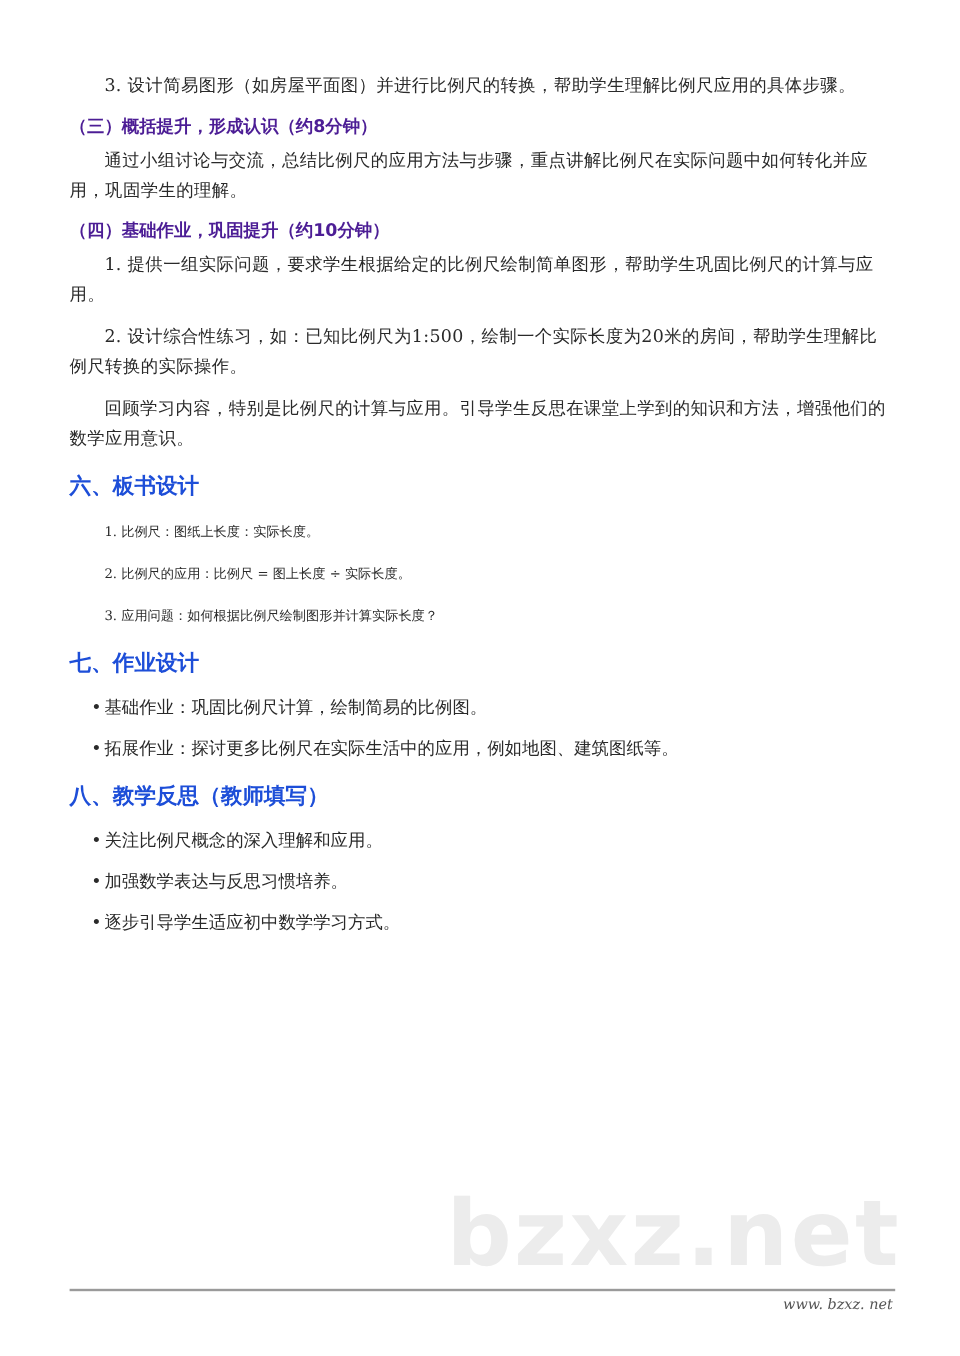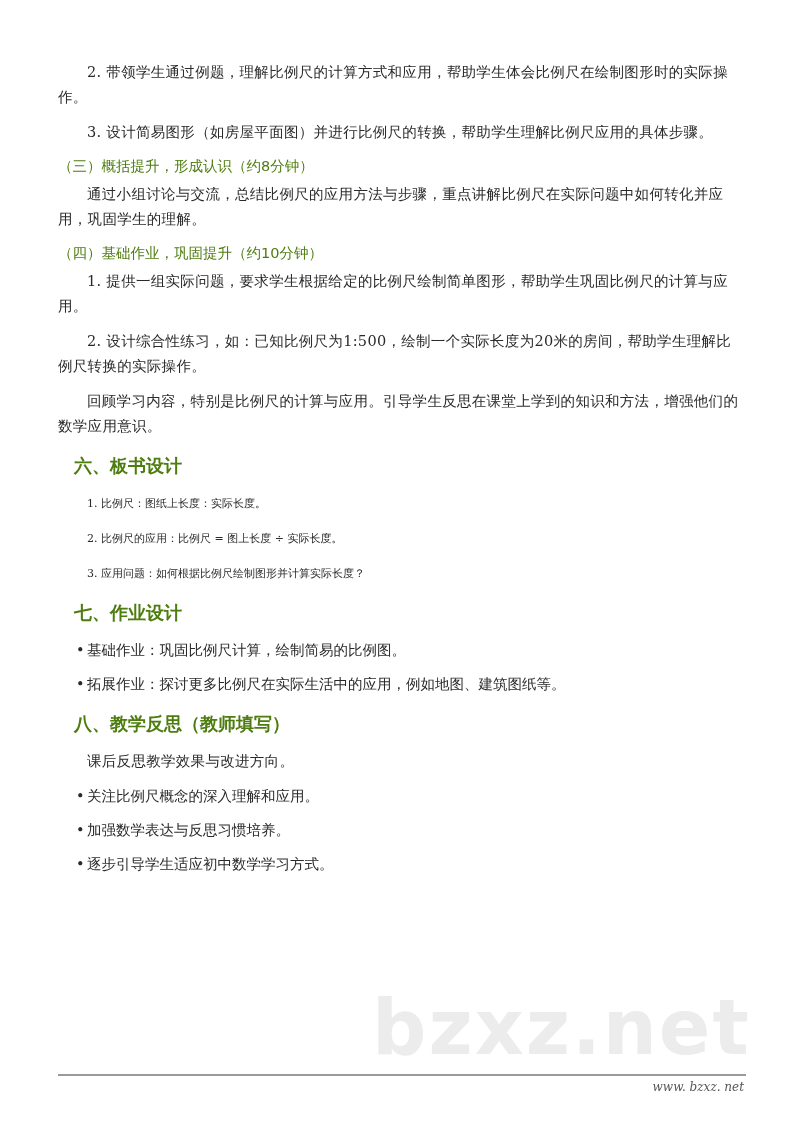--- a/index.html
+++ b/index.html
@@ -2,42 +2,41 @@
 <html><head>
 <meta charset="utf-8">
 <style>
   html, body { margin: 0; padding: 0; background: #ffffff; }
   body { width: 800px; height: 1130px; position: relative; overflow: hidden;
          font-family: "DejaVu Serif", "Liberation Serif", serif; color: #2a2a2a; }
   .page { position: absolute; left: 58px; top: 60px; width: 686px; }
   p { margin: 0; font-size: 14.5px; line-height: 25px; letter-spacing: 0.3px; }
   .indent { text-indent: 29px; }
   .para { margin-bottom: 10px; }
-  .sub-h { font-family: "DejaVu Sans", "Liberation Sans", sans-serif; font-weight: normal;
-           font-size: 14.5px; line-height: 22px; margin: 3px 0 5px 0; color: #4d7c0f; }
+  .sub-h { font-family: "DejaVu Sans", "Liberation Sans", sans-serif; font-weight: bold;
+           font-size: 14.5px; line-height: 22px; margin: 3px 0 5px 0; color: #4c1d95; }
   .sec-h { font-family: "DejaVu Sans", "Liberation Sans", sans-serif; font-weight: bold;
-           font-size: 18px; line-height: 26px; margin: 14px 0 12px 16px; color: #4d7c0f; }
+           font-size: 18px; line-height: 26px; margin: 14px 0 12px 0; color: #1d4ed8; }
   .num-item { padding-left: 29px; font-size: 11px; line-height: 25px; margin-bottom: 10px; }
   ul { list-style: none; margin: 0; padding: 0 0 0 18px; }
   li { font-size: 14.5px; line-height: 25px; margin-bottom: 9px; position: relative; padding-left: 11px; }
   li .bullet { position: absolute; left: 0; top: 0; }
   .watermark { position: absolute; left: 372px; top: 988px; font-family: "DejaVu Sans", "Liberation Sans", sans-serif;
                font-weight: bold; font-size: 76px; color: #ececec; letter-spacing: 2px; line-height: 80px; z-index: 0; }
   .content { position: relative; z-index: 1; }
   .footer-line { position: absolute; left: 58px; top: 1074px; width: 688px; height: 2px; background: #9a9a9a; }
   .footer-text { position: absolute; right: 56px; top: 1080px; font-family: "DejaVu Serif", "Liberation Serif", serif;
                  font-style: italic; font-size: 12px; color: #555; margin-left: 36px; }
 </style>
 </head>
 <body>
 
 <div class="watermark">bzxz.net</div>
 
 <div class="page content">
-  <p class="indent para">2. 带领学生通过例题，理解比例尺的计算方式和应用，帮助学生体会比例尺在绘制图形时的实际操作。</p>
   <p class="indent para">3. 设计简易图形（如房屋平面图）并进行比例尺的转换，帮助学生理解比例尺应用的具体步骤。</p>
 
   <div class="sub-h">（三）概括提升，形成认识（约8分钟）</div>
   <p class="indent para">通过小组讨论与交流，总结比例尺的应用方法与步骤，重点讲解比例尺在实际问题中如何转化并应用，巩固学生的理解。</p>
 
   <div class="sub-h">（四）基础作业，巩固提升（约10分钟）</div>
   <p class="indent para">1. 提供一组实际问题，要求学生根据给定的比例尺绘制简单图形，帮助学生巩固比例尺的计算与应用。</p>
   <p class="indent para">2.  设计综合性练习，如：已知比例尺为1:500，绘制一个实际长度为20米的房间，帮助学生理解比例尺转换的实际操作。</p>
 
   <p class="indent para">回顾学习内容，特别是比例尺的计算与应用。引导学生反思在课堂上学到的知识和方法，增强他们的数学应用意识。</p>
@@ -47,21 +46,20 @@
   <div class="num-item">2. 比例尺的应用：比例尺 = 图上长度 ÷ 实际长度。</div>
   <div class="num-item">3. 应用问题：如何根据比例尺绘制图形并计算实际长度？</div>
 
   <div class="sec-h">七、作业设计</div>
   <ul>
     <li><span class="bullet">•</span><span>基础作业：巩固比例尺计算，绘制简易的比例图。</span></li>
     <li><span class="bullet">•</span><span>拓展作业：探讨更多比例尺在实际生活中的应用，例如地图、建筑图纸等。</span></li>
   </ul>
 
   <div class="sec-h">八、教学反思（教师填写）</div>
-  <p class="indent para">课后反思教学效果与改进方向。</p>
 
   <ul>
     <li><span class="bullet">•</span><span>关注比例尺概念的深入理解和应用。</span></li>
     <li><span class="bullet">•</span><span>加强数学表达与反思习惯培养。</span></li>
     <li><span class="bullet">•</span><span>逐步引导学生适应初中数学学习方式。</span></li>
   </ul>
 </div>
 
 <div class="footer-line"></div>
 <div class="footer-text">www. bzxz. net</div>

